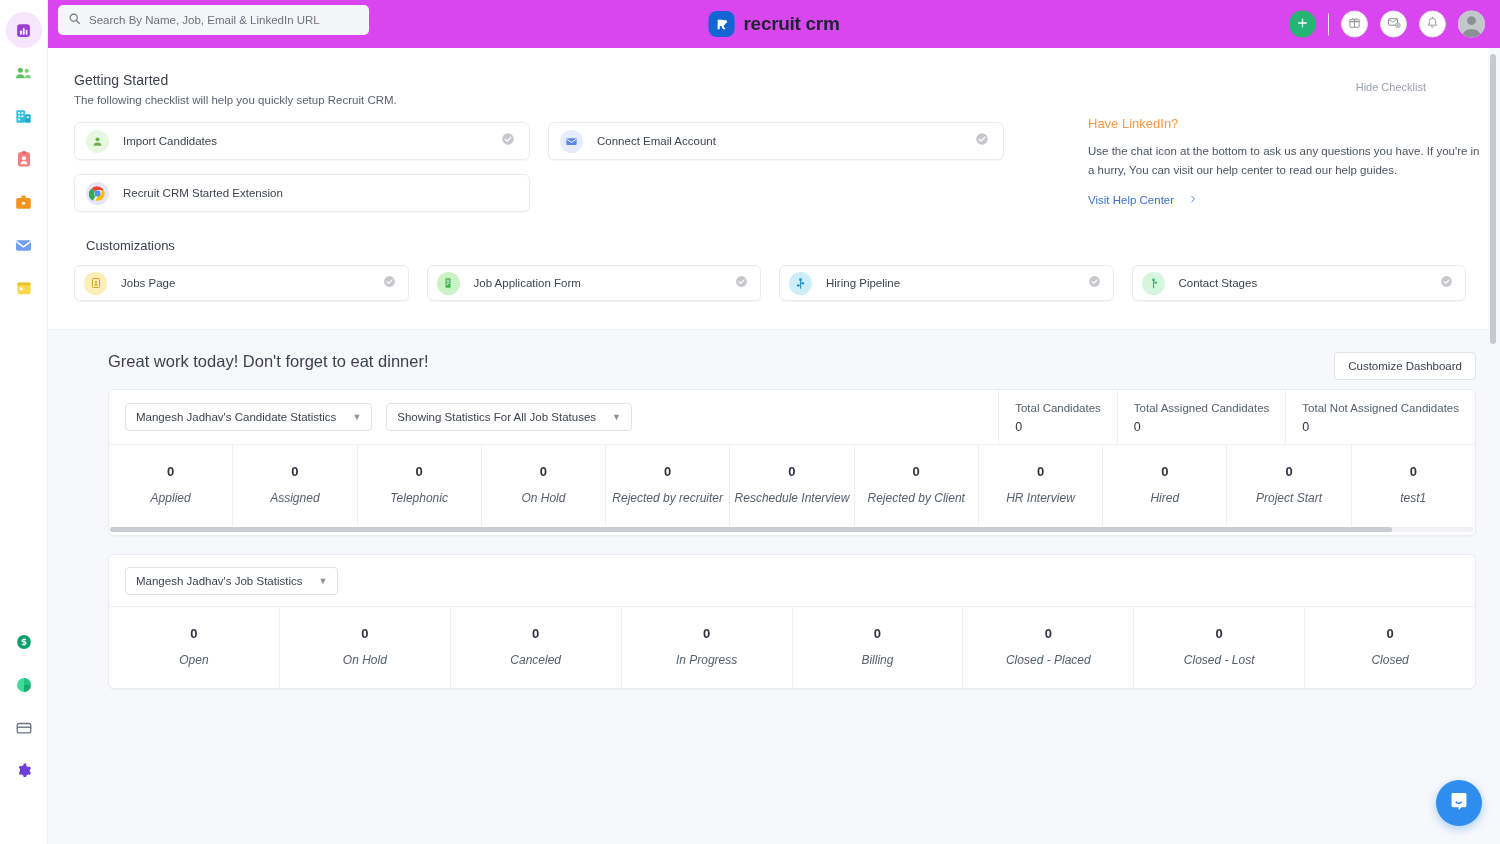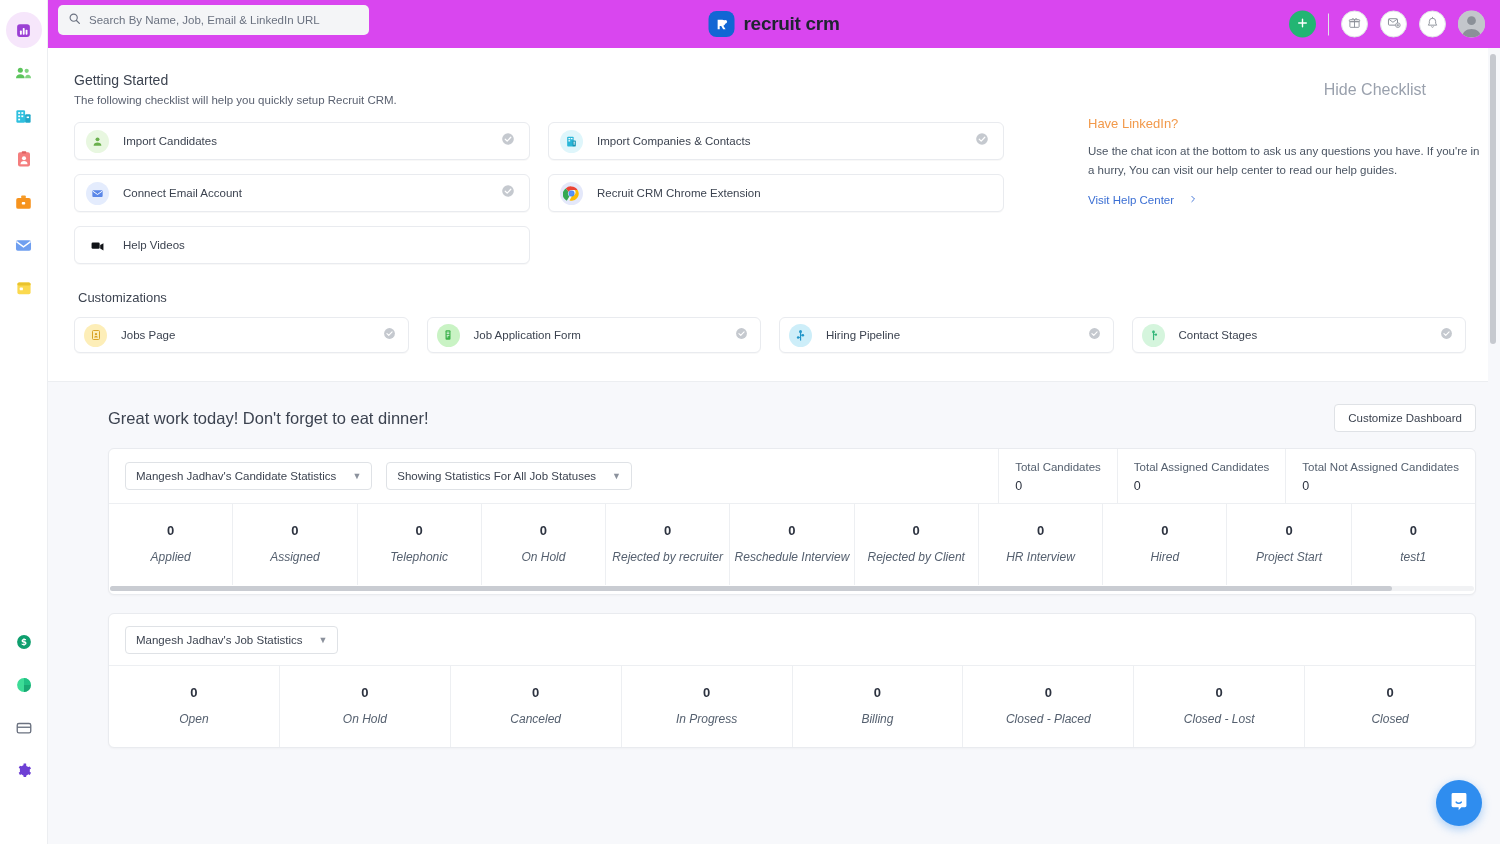--- a/index.html
+++ b/index.html
@@ -122,21 +122,21 @@
   .gs-panel {
     background: #ffffff;
     margin: 0 12px 0 0;
     padding: 24px 22px 28px 26px;
     border-bottom: 1px solid #eceef1;
   }
   .gs-head-row { display: flex; align-items: flex-start; justify-content: space-between; }
   .gs-title { font-size: 14px; color: #3c4350; margin-bottom: 6px; }
   .gs-sub { font-size: 11.5px; color: #5a6170; }
   .hide-checklist {
-    font-size: 16px; color: #9aa1ad; cursor: pointer; padding-top: 9px; padding-right: 40px; text-align: center;
+    font-size: 11px; color: #9aa1ad; cursor: pointer; padding-top: 9px; padding-right: 40px; text-align: center;
   }
 
   .gs-grid {
     display: grid;
     grid-template-columns: 456px 456px;
     column-gap: 18px; row-gap: 14px;
     margin-top: 16px;
   }
   .chk-card {
     height: 38px;
@@ -149,21 +149,21 @@
     box-shadow: 0 1px 1px rgba(16,24,40,0.03);
   }
   .chk-ico {
     width: 23px; height: 23px; border-radius: 50%;
     display: flex; align-items: center; justify-content: center;
     flex: 0 0 23px;
   }
   .chk-label { font-size: 11.5px; color: #3c4350; margin-left: 14px; }
   .chk-tick { margin-left: auto; }
 
-  .cust-title { font-size: 13px; color: #3c4350; margin: 26px 0 12px 4px; }
+  .cust-title { font-size: 13px; color: #3c4350; margin: 26px 0 12px 12px; }
   .cust-grid {
     display: grid;
     grid-template-columns: repeat(4, 1fr);
     column-gap: 18px;
   }
   .cust-card {
     height: 36px;
     background: #fff;
     border: 1px solid #e9ebef;
     border-radius: 6px;
@@ -180,22 +180,22 @@
   .hq-title { color: #f2994a; font-size: 13px; margin-bottom: 11px; }
   .hq-body { font-size: 11.5px; color: #4b5563; line-height: 1.65; max-width: 392px; }
   .hq-link {
     margin-top: 14px; font-size: 11.5px; color: #3b6fd4;
     display: inline-flex; align-items: center; gap: 15px; cursor: pointer;
   }
 
   
   .stats-wrap { padding: 22px 24px 0 12px; }
   .stats-head {
-    display: flex; align-items: center; justify-content: space-between;
-    margin-bottom: 16px; padding-left: 48px;
+    display: flex; justify-content: space-between;
+    margin-bottom: 9px; padding-left: 48px;
   }
   .greeting { font-size: 16.5px; color: #3c4350; }
   .cust-dash-btn {
     height: 28px; padding: 0 13px;
     border: 1px solid #dfe2e6; border-radius: 4px;
     background: #fff; font-family: "Liberation Sans", sans-serif;
     font-size: 11.5px; color: #3c4350; cursor: pointer;
   }
 
   .card {
@@ -477,40 +477,20 @@
             </div>
             <div class="chk-label">Import Candidates</div>
             <div class="chk-tick">
               <svg width="14" height="14" viewBox="0 0 24 24">
                   <circle cx="12" cy="12" r="10" fill="#c5c9cf"></circle>
                   <path d="M7.3 12.4l3.3 3.2 6.2-6.6" stroke="#fff" stroke-width="2.1" fill="none" stroke-linecap="round" stroke-linejoin="round"></path>
                 </svg>
             </div>
           </div>
 
-          <div class="chk-card">
-            <div class="chk-ico" style="background:#dff6fb">
-              <svg width="13" height="13" viewBox="0 0 24 24">
-                  <rect x="4" y="3" width="12" height="18" rx="1.6" fill="#29b6d8"></rect>
-                  <rect x="6.3" y="5.6" width="3.2" height="2.3" fill="#fff"></rect>
-                  <rect x="10.7" y="5.6" width="3.2" height="2.3" fill="#fff"></rect>
-                  <rect x="6.3" y="9.6" width="3.2" height="2.3" fill="#fff"></rect>
-                  <rect x="14" y="10" width="6" height="11" rx="1.2" fill="#1796b4"></rect>
-                  <rect x="15.6" y="12.4" width="2.8" height="1.8" fill="#fff"></rect>
-                  <rect x="15.6" y="15.6" width="2.8" height="1.8" fill="#fff"></rect>
-                </svg>
-            </div>
-            <div class="chk-label">Import Companies &amp; Contacts</div>
-            <div class="chk-tick">
-              <svg width="14" height="14" viewBox="0 0 24 24">
-                  <circle cx="12" cy="12" r="10" fill="#c5c9cf"></circle>
-                  <path d="M7.3 12.4l3.3 3.2 6.2-6.6" stroke="#fff" stroke-width="2.1" fill="none" stroke-linecap="round" stroke-linejoin="round"></path>
-                </svg>
-            </div>
-          </div>
 
           <div class="chk-card">
             <div class="chk-ico" style="background:#e4ecfd">
               <svg width="13" height="13" viewBox="0 0 24 24">
                   <rect x="2.5" y="6" width="19" height="12.4" rx="1.8" fill="#5b87e8"></rect>
                   <path d="M3.6 7.9L12 13.8l8.4-5.9" stroke="#fff" stroke-width="1.8" fill="none" stroke-linecap="round"></path>
                 </svg>
             </div>
             <div class="chk-label">Connect Email Account</div>
             <div class="chk-tick">
@@ -525,33 +505,24 @@
             <div class="chk-ico" style="background:#e4e8fa">
               <svg width="17" height="17" viewBox="0 0 24 24">
                   <circle cx="12" cy="12" r="10" fill="#f1f3f4"></circle>
                   <path d="M12 2a10 10 0 0 1 8.66 5H12a5 5 0 0 0-4.33 2.5L3.9 4.9A9.97 9.97 0 0 1 12 2z" fill="#ea4335"></path>
                   <path d="M3.9 4.9l3.77 4.6A5 5 0 0 0 9.2 16l-3.9 6.1A10 10 0 0 1 3.9 4.9z" fill="#34a853"></path>
                   <path d="M20.66 7A10 10 0 0 1 9.2 21.76L13 15.3A5 5 0 0 0 16.5 7z" fill="#fbbc05"></path>
                   <circle cx="12" cy="12" r="4.2" fill="#4285f4"></circle>
                   <circle cx="12" cy="12" r="3.1" fill="#fff" opacity="0.12"></circle>
                 </svg>
             </div>
-            <div class="chk-label">Recruit CRM Chrome Extension</div>
-          </div>
-
-
-          <div class="chk-card">
-            <div class="chk-ico" style="background:#ffffff">
-              <svg width="15" height="15" viewBox="0 0 24 24">
-                  <rect x="2.5" y="7" width="13" height="10" rx="2" fill="#101317"></rect>
-                  <path d="M16.3 11.2l5.2-3v11.6l-5.2-3z" fill="#101317"></path>
-                </svg>
-            </div>
-            <div class="chk-label">Help Videos</div>
-          </div>
+            <div class="chk-label">Recruit CRM Started Extension</div>
+          </div>
+
+
         </div>
 
         <div class="cust-title">Customizations</div>
 
         <div class="cust-grid">
 
           <div class="cust-card">
             <div class="chk-ico" style="background:#fdeeb8">
               <svg width="12" height="12" viewBox="0 0 24 24">
                   <rect x="5" y="3" width="14" height="18" rx="2" fill="none" stroke="#d9a327" stroke-width="2"></rect>

